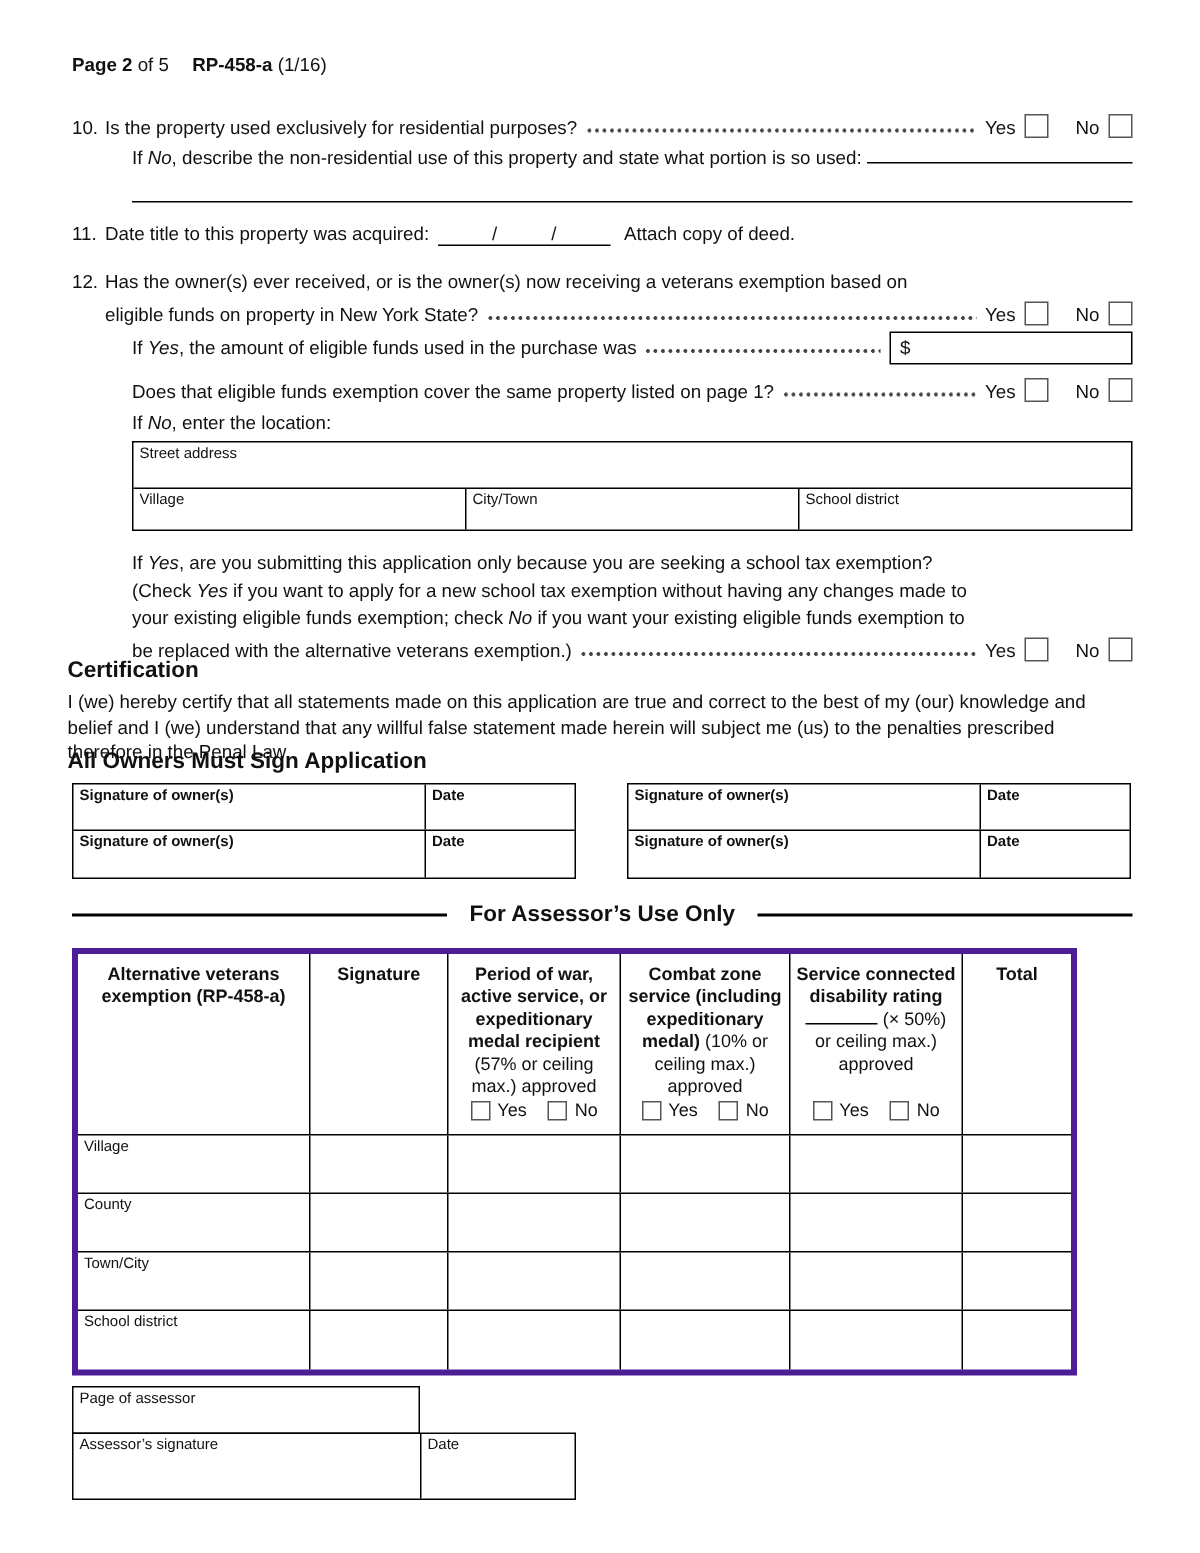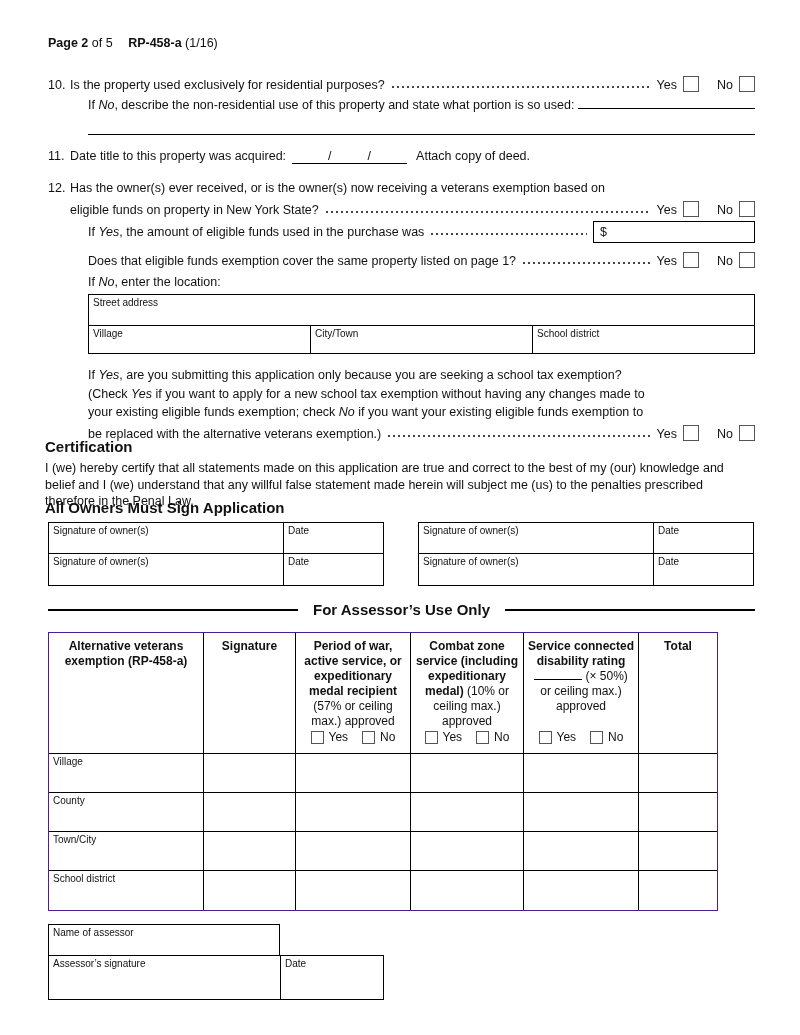--- a/index.html
+++ b/index.html
@@ -30,31 +30,31 @@
   
   .loc-table { position:absolute; left:88px; right:45px; border:1px solid #000; }
   .loc-street { height:31px; border-bottom:1px solid #000; }
   .loc-cols { display:flex; height:27px; }
   .loc-cell { flex:1; border-right:1px solid #000; }
   .loc-cell:last-child { border-right:none; }
   .cell-label { font-size:10px; padding:2px 4px; display:block; color:#111; }
   
   .h1 { font-size:15px; font-weight:bold; }
   
-  .sig-wrap { display:flex; gap:34px; margin-left:3px; }
+  .sig-wrap { display:flex; gap:34px; margin-left:3px;font-weight:bold; }
   .sig-table { width:336px; border:1px solid #000; }
   .sig-row { display:flex; height:31px; border-bottom:1px solid #000; }
   .sig-row:last-child { border-bottom:none; }
   .sig-cell-sig { width:235px; border-right:1px solid #000; }
   .sig-cell-date { flex:1; }
   
   .adivider { display:flex; align-items:center; gap:15px; margin-left:3px; }
   .hline { flex:1; border-top:2px solid #000; }
   
-  .atable { position:absolute; left:48px; width:670px; border:1px solid #4c1d95; font-size:12px; }
+  .atable { position:absolute; left:48px; width:670px; border:4px solid #4c1d95; font-size:12px; }
   .a-row { display:flex; border-bottom:1px solid #000; }
   .a-row:last-child { border-bottom:none; }
   .a-cell { border-right:1px solid #000; }
   .a-cell:last-child { border-right:none; }
   .c1{ width:155px; } .c2{ width:92px; } .c3{ width:115px; } .c4{ width:113px; } .c5{ width:115px; } .c6{ flex:1; }
   .a-head { height:121px; }
   .a-head .a-cell { display:flex; flex-direction:column; align-items:center;
                     text-align:center; padding:6px 3px 8px; line-height:1.25; }
   .a-data { height:39px; }
   .a-yn { display:flex; align-items:center; margin-top:auto; }
@@ -303,21 +303,21 @@
     <div class="a-cell c2"></div>
     <div class="a-cell c3"></div>
     <div class="a-cell c4"></div>
     <div class="a-cell c5"></div>
     <div class="a-cell c6"></div>
   </div>
 </div>
 
 <div class="btable" style="top:924px;">
   <div class="bt-r1">
-    <span class="cell-label">Name of assessor</span>
+    <span class="cell-label">Page of assessor</span>
   </div>
   <div class="bt-r2">
     <div class="bt-sig">
       <span class="cell-label">Assessor’s signature</span>
     </div>
     <div class="bt-date">
       <span class="cell-label">Date</span>
     </div>
   </div>
 </div>

